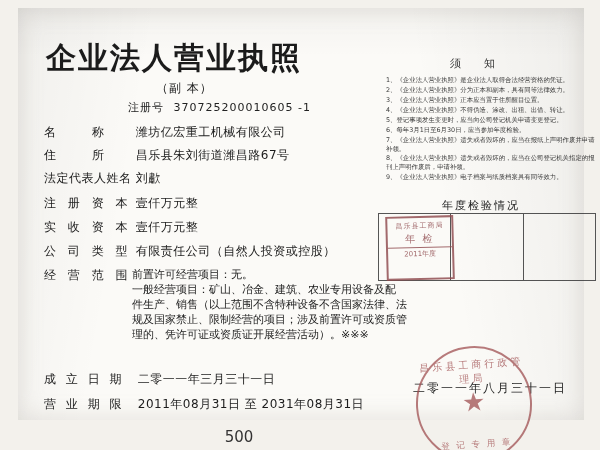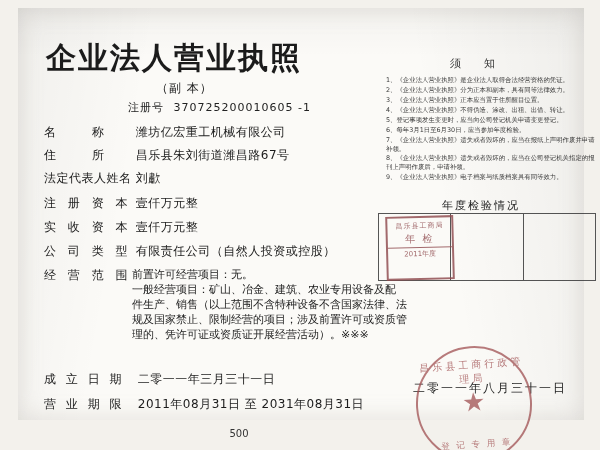--- a/index.html
+++ b/index.html
@@ -225,21 +225,21 @@
     transform: translate(-50%,-58%);
     font-size: 26px;
     line-height: 26px;
   }
 
   .page-number {
     position: absolute;
     left: 0; top: 428px;
     width: 478px;
     text-align: center;
-    font-size: 10px;
+    font-size: 15px;
     color: #333;
   }
 </style>
 </head>
 <body>
 
 <div id="doc">
   <div class="paper">
 
     <div class="title">企业法人营业执照</div>

